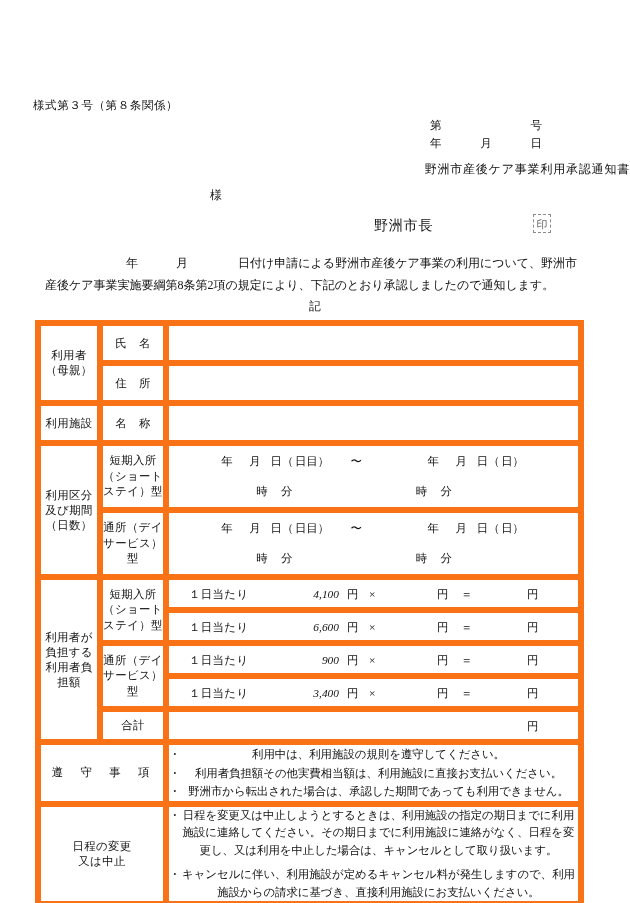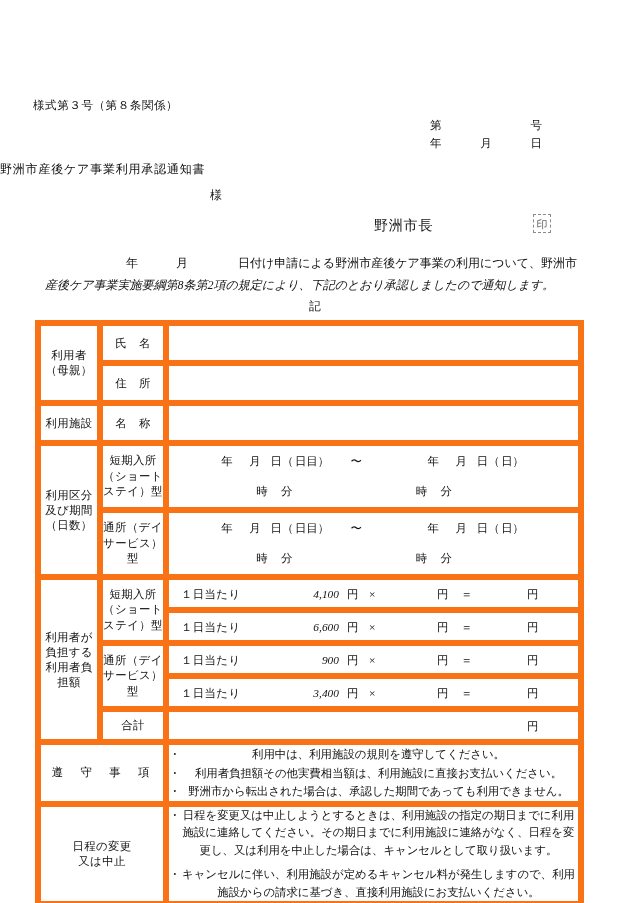--- a/index.html
+++ b/index.html
@@ -45,21 +45,21 @@
     line-height: 18px;
     white-space: nowrap;
   }
   .doc-no-line.date-line {
     width: 112px;
   }
   .doc-title {
     position: absolute;
     left: 0; top: 161px;
     width: 630px;
-    text-align: left;
+    text-align: right;
     font-size: 12px;
     letter-spacing: 0.8px;
     white-space: nowrap;
   }
   .addressee {
     position: absolute;
     left: 210px;
     top: 187px;
     font-size: 12px;
   }
@@ -88,21 +88,21 @@
   
   .intro {
     position: absolute;
     left: 33px;
     top: 252px;
     width: 560px;
     font-size: 12px;
     line-height: 22px;
   }
   .intro .l1 { padding-left: 93px; white-space: nowrap; }
-  .intro .l2 { padding-left: 12px; white-space: nowrap; font-style: italic; }
+  .intro .l2 { padding-left: 12px; white-space: nowrap; }
   .intro .gap-s { display: inline-block; width: 32px; }
   .intro .gap-m { display: inline-block; width: 44px; }
 
   .ki {
     position: absolute;
     left: 0;
     top: 299px;
     width: 630px;
     text-align: center;
     font-size: 11.8px;
@@ -166,21 +166,21 @@
   .t-pad3 { width: 110px; }
 
   
   .fee {
     height: 27px;
     white-space: nowrap;
     position: relative;
     text-align: left;
   }
   .fee .f-unit {
-    position: absolute; left: 12px; top: 50%;
+    position: absolute; left: 20px; top: 50%;
     transform: translateY(-50%);
     letter-spacing: 0.4px;
   }
   .fee .f-amt {
     position: absolute; left: 118px; top: 50%;
     transform: translateY(-50%);
     width: 52px; text-align: right;
     font-family: "Liberation Serif", serif;
     font-style: italic;
   }

